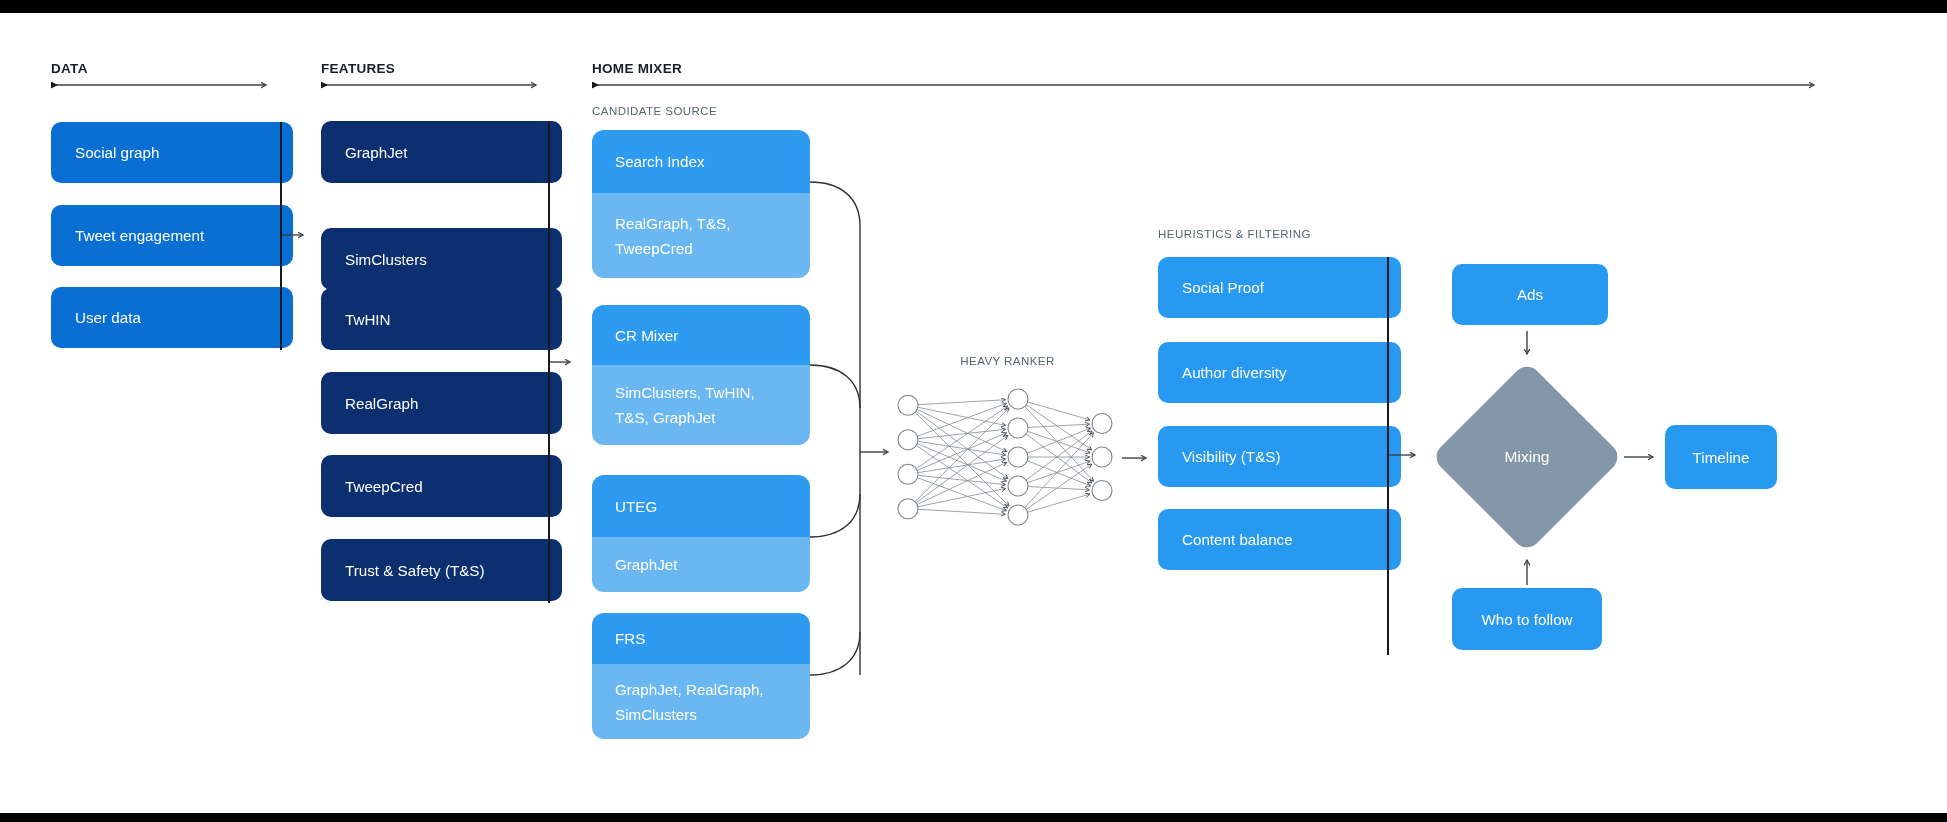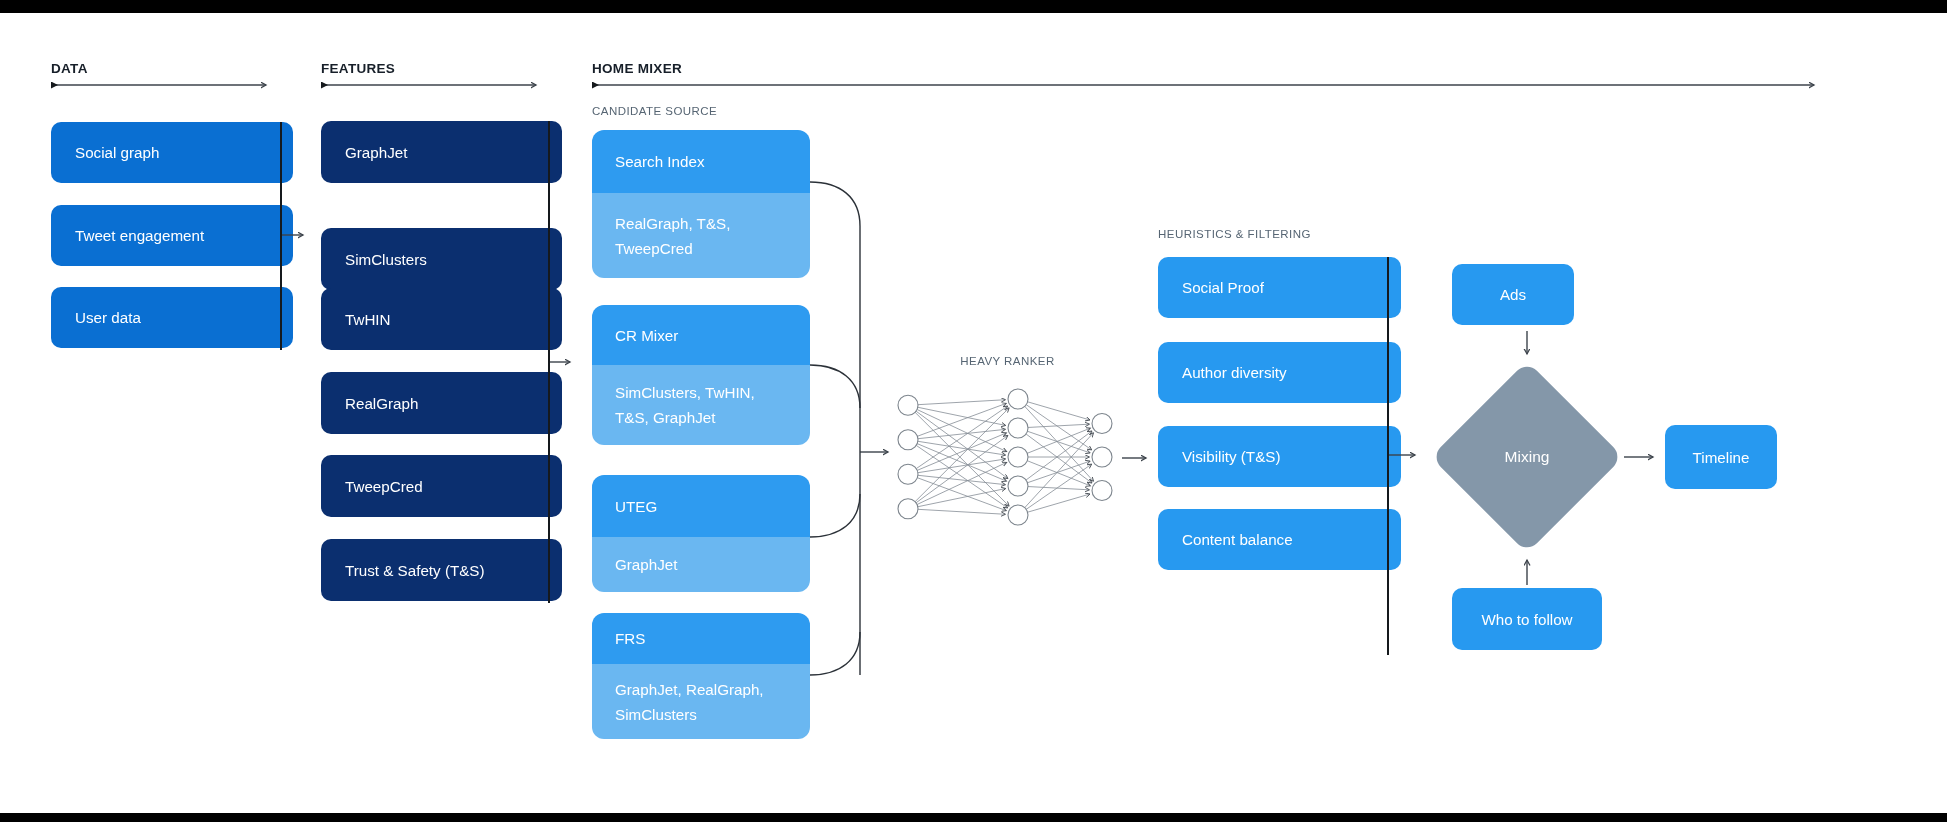--- a/index.html
+++ b/index.html
@@ -208,21 +208,21 @@
   <div class="box heur-box pad" style="top:342px;">
     <span>Author diversity</span>
   </div>
   <div class="box heur-box pad" style="top:426px;">
     <span>Visibility (T&amp;S)</span>
   </div>
   <div class="box heur-box pad" style="top:509px;">
     <span>Content balance</span>
   </div>
 
-  <div class="blue-end" style="left:1452px;top:264px;width:122px;height:61px;">
+  <div class="blue-end" style="left:1452px;top:264px;width:156px;height:61px;">
     <span>Ads</span>
   </div>
   <div id="diamond"></div>
   <div id="diamond-label">
     <span>Mixing</span>
   </div>
   <div class="blue-end" style="left:1452px;top:588px;width:150px;height:62px;">
     <span>Who to follow</span>
   </div>
   <div class="blue-end" style="left:1665px;top:425px;width:112px;height:64px;">

